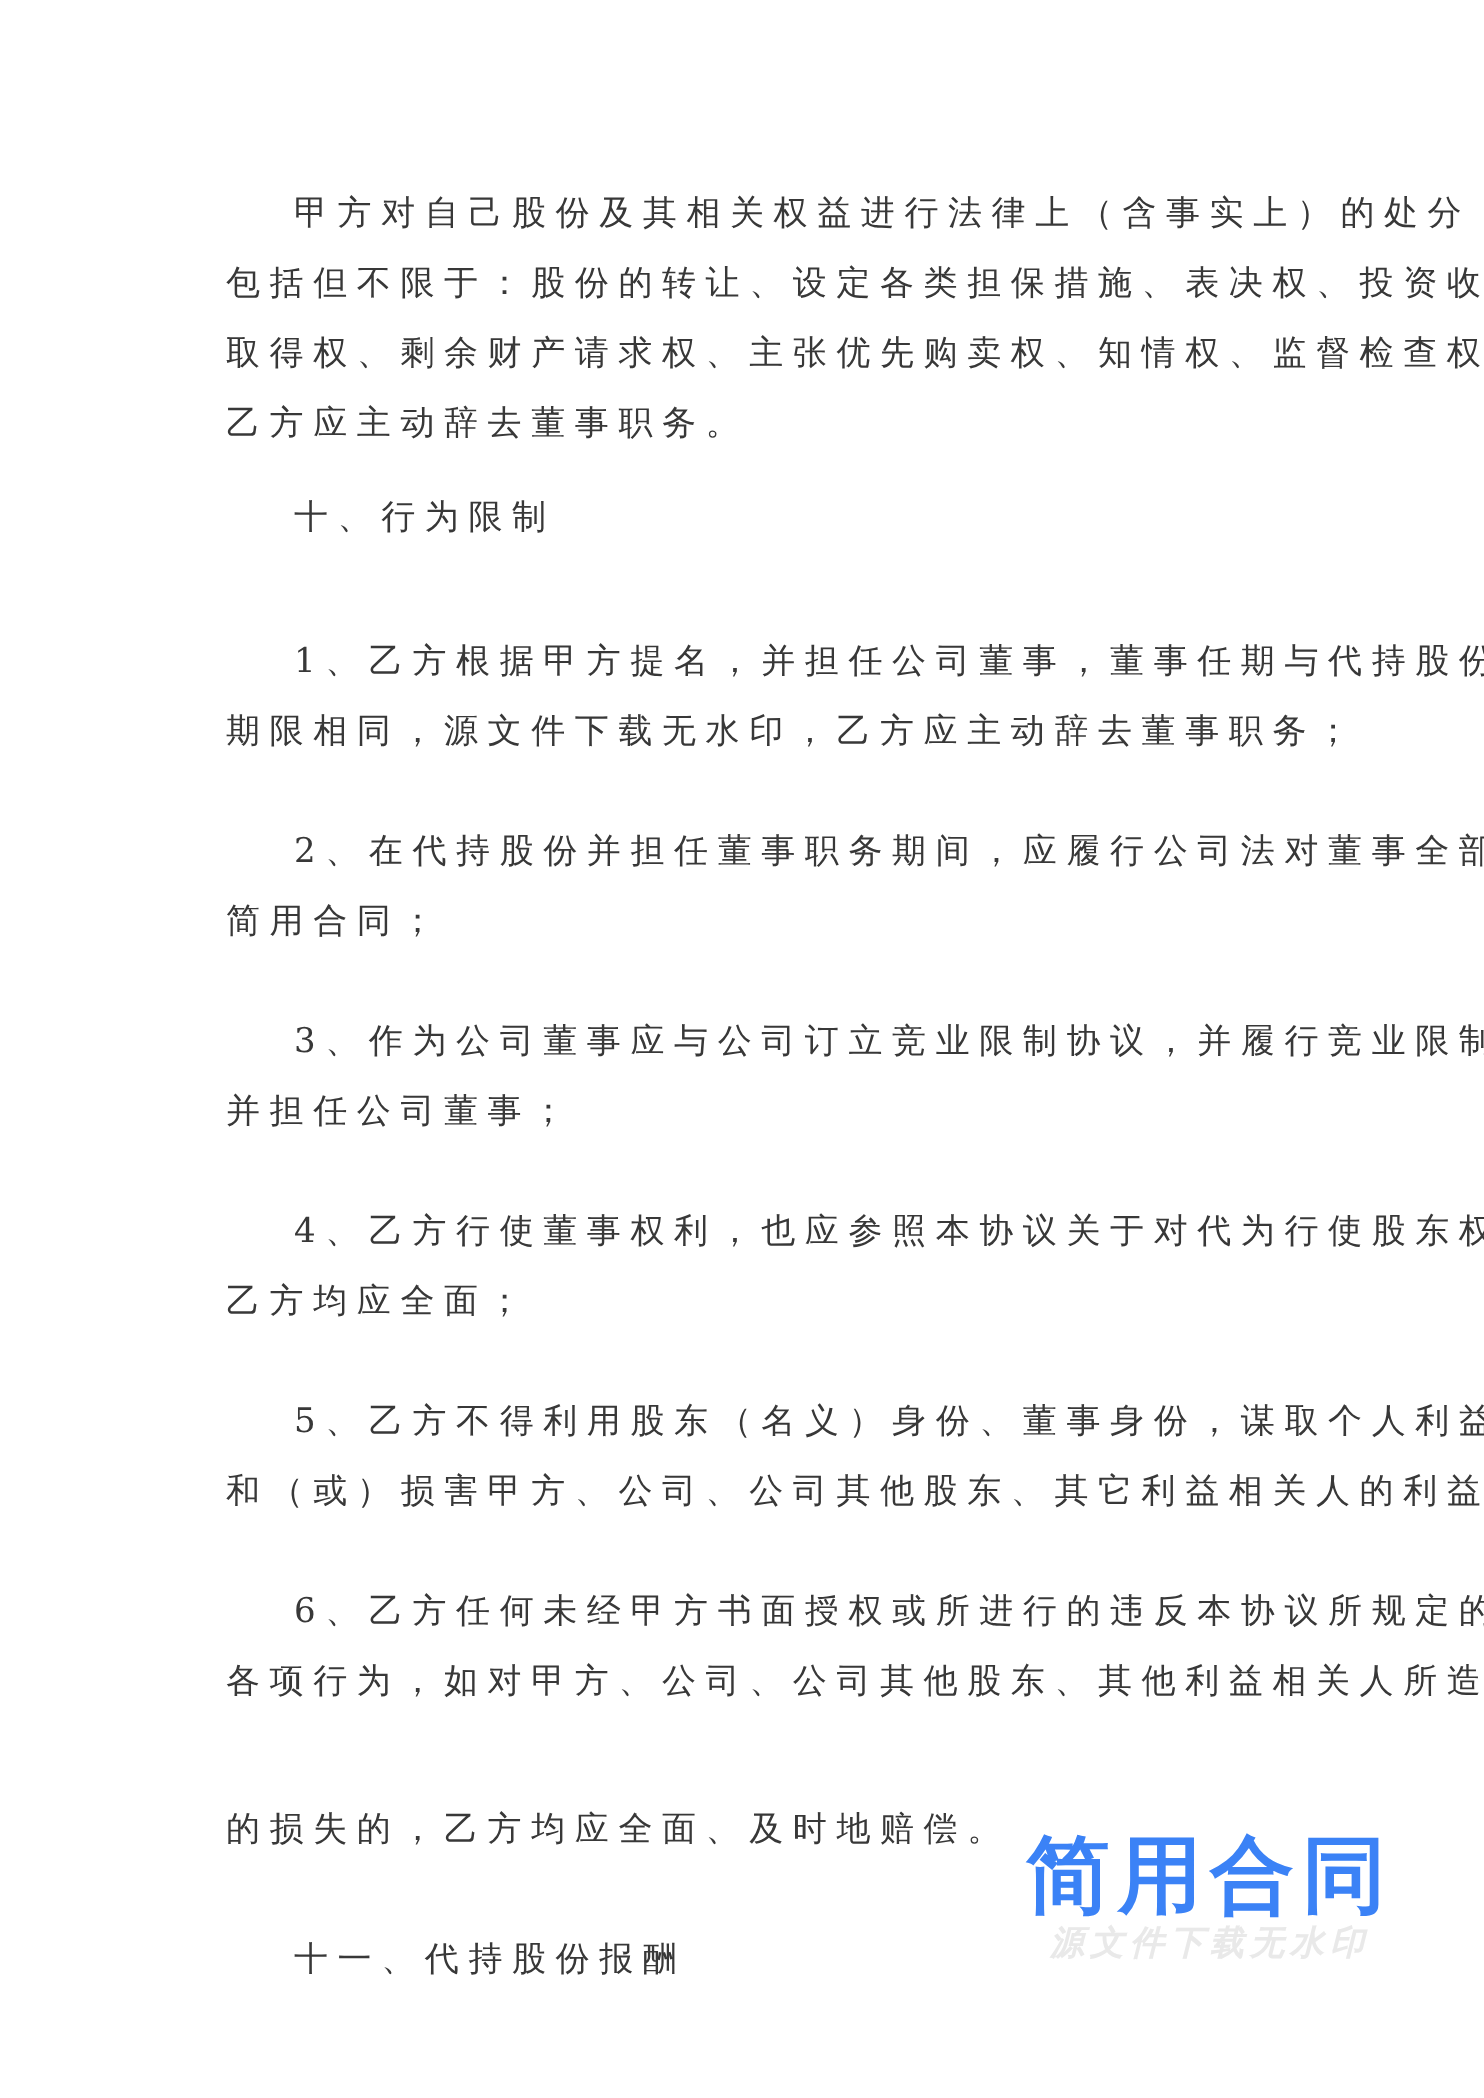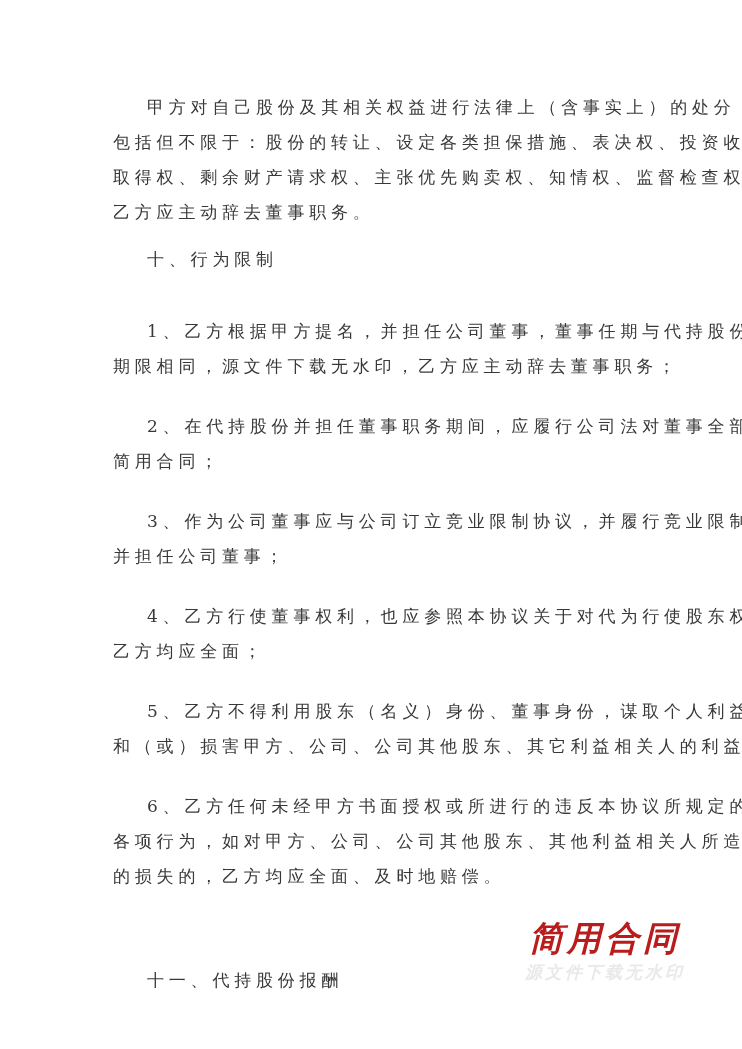--- a/index.html
+++ b/index.html
@@ -8,22 +8,22 @@
     font-family: "DejaVu Serif", "Liberation Serif", serif; color: #333;
   }
   .page { position: absolute; left: 113px; top: 92px; width: 520px; }
   .line {
     position: absolute; left: 0; height: 30px; line-height: 30px; font-size: 17px;
     white-space: nowrap; letter-spacing: 4.8px; color: #383838;
   }
   .indent { left: 34px; }
   .watermark { position: absolute; left: 510px; top: 918px; width: 190px; text-align: center; }
   .wm-title {
-    font-family: "DejaVu Sans", "Liberation Sans", sans-serif; font-weight: bold; font-style: italic;
-    font-size: 34px; color: #b91c1c; letter-spacing: 4px; line-height: 40px;
+    font-family: "DejaVu Sans", "Liberation Sans", sans-serif; font-weight: bold; 
+    font-size: 42px; color: #3b82f6; letter-spacing: 4px; line-height: 40px;
   }
   .wm-sub {
     font-family: "DejaVu Sans", "Liberation Sans", sans-serif; font-weight: bold; font-style: italic;
     font-size: 17px; color: #e9e9e9; letter-spacing: 3px; line-height: 28px;
   }
 </style>
 </head>
 <body>
 
 <div class="page">
@@ -45,21 +45,21 @@
   <div class="line" style="top:449px">并担任公司董事；</div>
 
   <div class="line indent" style="top:509px">4、乙方行使董事权利，也应参照本协议关于对代为行使股东权</div>
   <div class="line" style="top:544px">乙方均应全面；</div>
 
   <div class="line indent" style="top:604px">5、乙方不得利用股东（名义）身份、董事身份，谋取个人利益</div>
   <div class="line" style="top:639px">和（或）损害甲方、公司、公司其他股东、其它利益相关人的利益；</div>
 
   <div class="line indent" style="top:699px">6、乙方任何未经甲方书面授权或所进行的违反本协议所规定的</div>
   <div class="line" style="top:734px">各项行为，如对甲方、公司、公司其他股东、其他利益相关人所造成</div>
-  <div class="line" style="top:769px">的损失的，乙方均应全面、及时地赔偿。</div>
+  <div class="line" style="top:808px">的损失的，乙方均应全面、及时地赔偿。</div>
 
   <div class="line indent" style="top:873px">十一、代持股份报酬</div>
 </div>
 
 <div class="watermark">
   <div class="wm-title">简用合同</div>
   <div class="wm-sub">源文件下载无水印</div>
 </div>
 
 </body></html>

